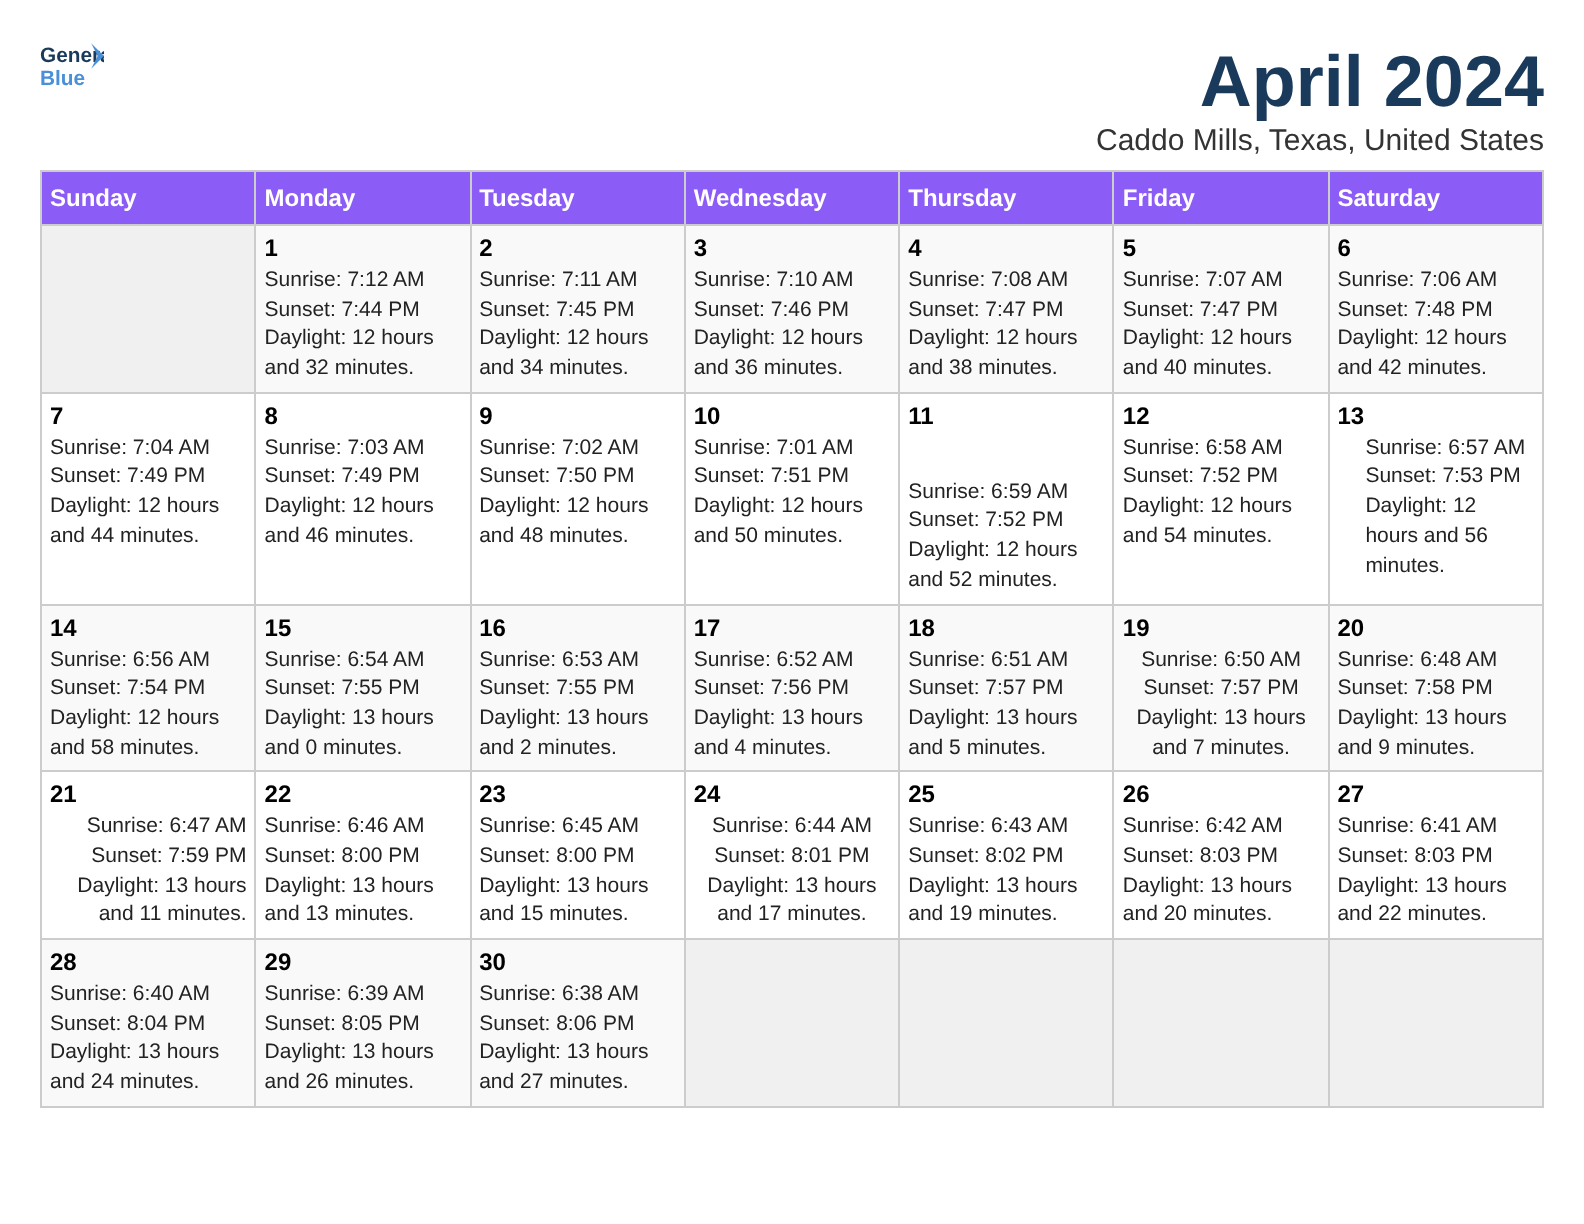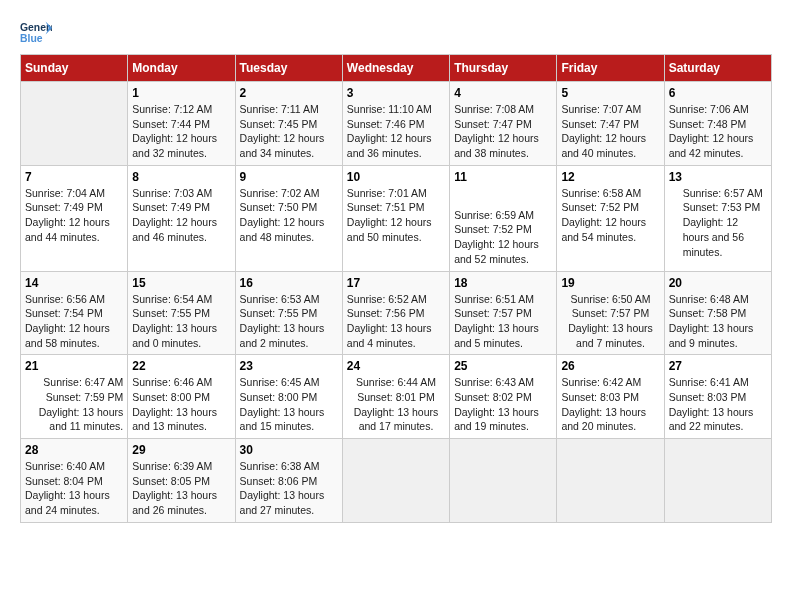--- a/index.html
+++ b/index.html
@@ -36,21 +36,21 @@
     .calendar-subtitle {
       font-size: 15px;
       color: #333;
     }
     table {
       width: 100%;
       border-collapse: collapse;
       font-size: 11px;
     }
     thead tr th {
-      background-color: #b91c1c;
+      background-color: #8b5cf6;
       color: #fff;
       padding: 6px 4px;
       text-align: left;
       font-size: 12px;
       font-weight: bold;
       border: 1px solid #ccc;
     }
     tbody tr td {
       border: 1px solid #ccc;
       vertical-align: top;
@@ -82,20 +82,24 @@
 </head>
 <body>
 
 <div class="header-logo">
   <div class="logo-area">
     <svg class="logo-icon" viewBox="0 0 40 35" xmlns="http://www.w3.org/2000/svg">
       <text x="0" y="14" font-size="13" font-weight="bold" fill="#1a3a5c">General</text>
       <text x="0" y="28" font-size="13" font-weight="bold" fill="#4a90d9">Blue</text>
       <polygon points="32,2 40,10 32,18 36,10" fill="#4a90d9"></polygon>
     </svg>
+  </div>
+  <div class="title-area">
+    <div class="calendar-title">April 2024</div>
+    <div class="calendar-subtitle">Caddo Mills, Texas, United States</div>
   </div>
 </div>
 
 <table>
   <thead>
     <tr>
       <th>Sunday</th>
       <th>Monday</th>
       <th>Tuesday</th>
       <th>Wednesday</th>
@@ -114,21 +118,21 @@
 Daylight: 12 hours and 32 minutes.</div>
         </td>
         <td>
           <span class="day-num">2</span>
           <div class="cell-text" style="white-space: pre-line;">Sunrise: 7:11 AM
 Sunset: 7:45 PM
 Daylight: 12 hours and 34 minutes.</div>
         </td>
         <td>
           <span class="day-num">3</span>
-          <div class="cell-text" style="white-space: pre-line;">Sunrise: 11:10 AM
+          <div class="cell-text" style="white-space: pre-line;">Sunrise: 7:10 AM
 Sunset: 7:46 PM
 Daylight: 12 hours and 36 minutes.</div>
         </td>
         <td>
           <span class="day-num">4</span>
           <div class="cell-text" style="white-space: pre-line;">Sunrise: 7:08 AM
 Sunset: 7:47 PM
 Daylight: 12 hours and 38 minutes.</div>
         </td>
         <td>

